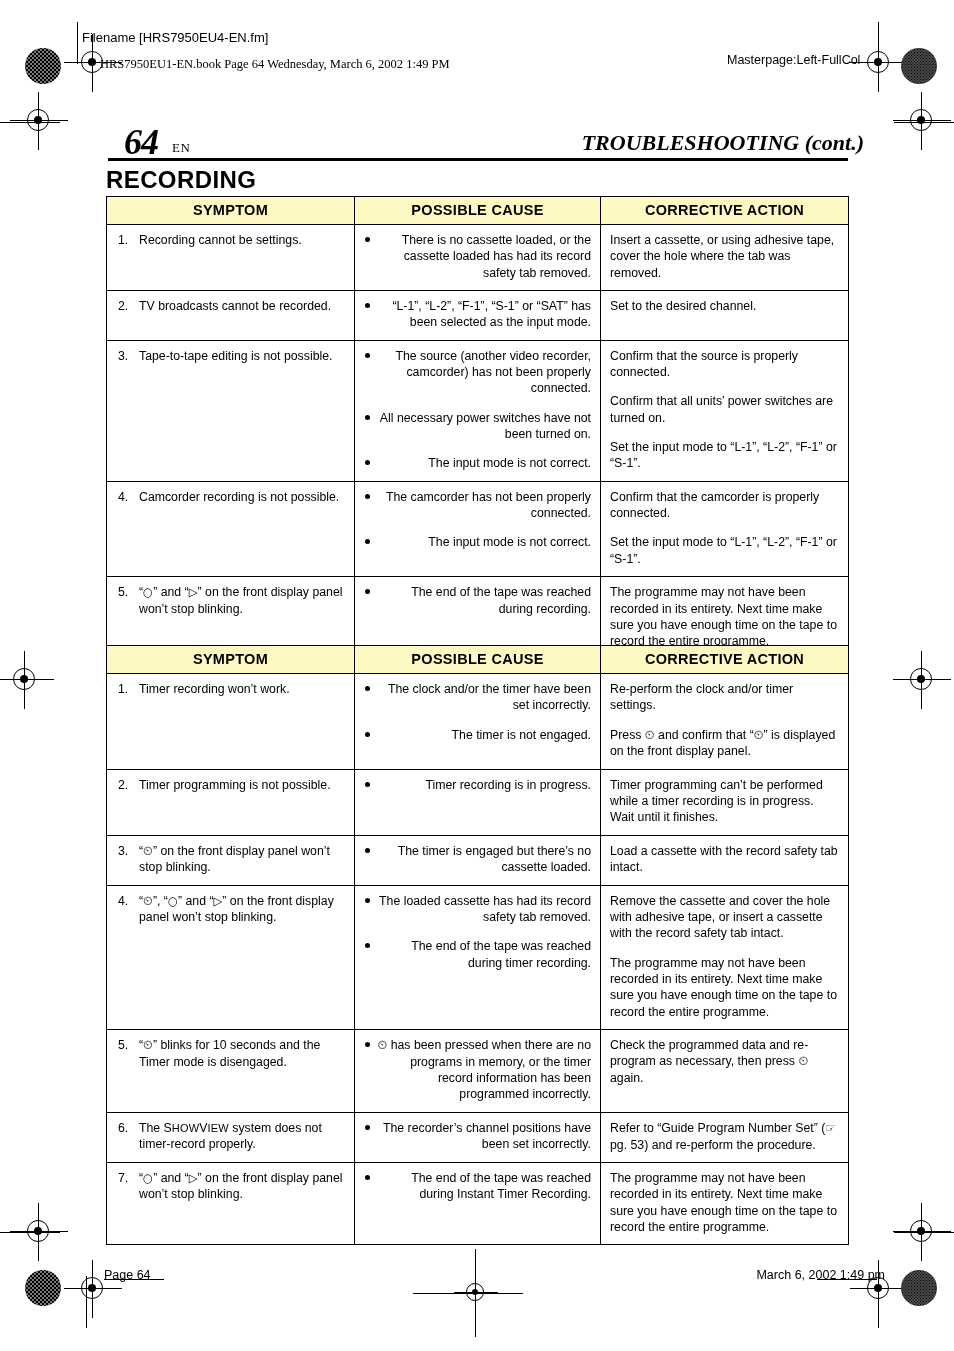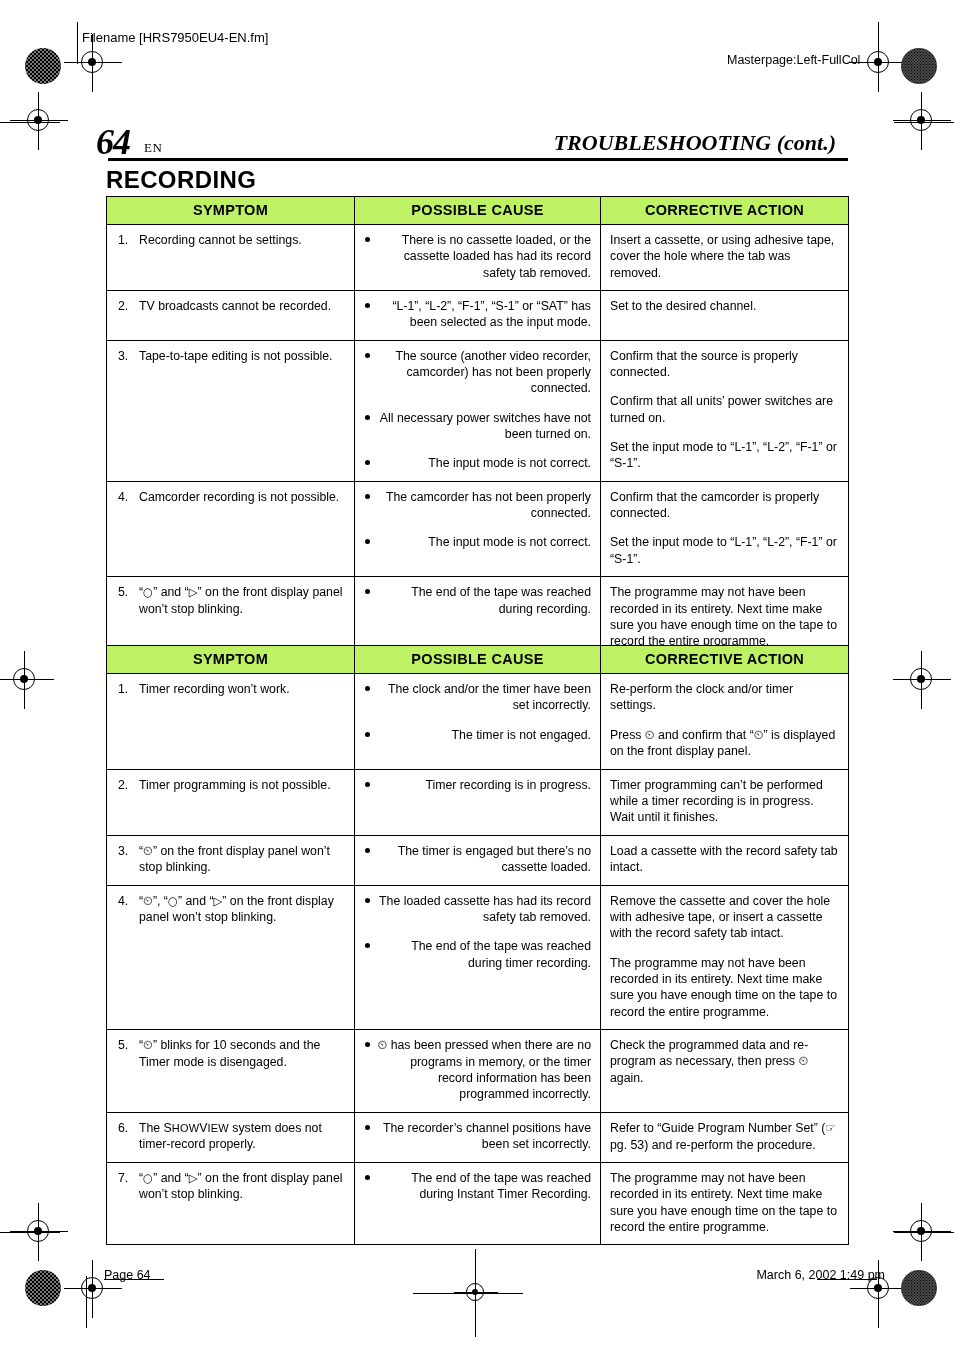--- a/index.html
+++ b/index.html
@@ -100,21 +100,21 @@
     left: 727px;
     top: 53px;
     font-size: 12.5px;
     font-family: Liberation Sans, sans-serif;
     white-space: nowrap;
   }
 
   
   .titlerow {
     position: absolute;
-    left: 96px;
+    left: 124px;
     top: 118px;
     width: 740px;
     height: 40px;
     text-decoration: underline;
   }
   .pagenum {
     position: absolute;
     left: 0;
     bottom: -2px;
     font-family: "Liberation Serif", serif;
@@ -169,21 +169,21 @@
     width: 742px;
     table-layout: fixed;
     background: #fff;
   }
   table.tstable td, table.tstable th {
     border: 1px solid #000;
     vertical-align: top;
     padding: 0;
   }
   table.tstable thead th {
-    background: #bef264;
+    background: #fef9c3;
     text-align: center;
     font-family: "Liberation Sans", sans-serif;
     font-weight: bold;
     font-size: 14.5px;
     letter-spacing: 0.3px;
     padding: 5px 0 6px 0;
   }
   col.c-symptom { width: 248px; }
   col.c-cause   { width: 246px; }
   col.c-action  { width: 248px; }
@@ -317,20 +317,21 @@
   <div class="trimline" style="left:77px; top:22px; width:1px; height:42px;"></div>
   <div class="trimline" style="left:878px; top:22px; width:1px; height:60px;"></div>
   <div class="trimline" style="left:86px; top:1276px; width:1px; height:52px;"></div>
   <div class="trimline" style="left:878px; top:1266px; width:1px; height:62px;"></div>
   <div class="trimline" style="left:413px; top:1293px; width:110px; height:1px;"></div>
   <div class="trimline" style="left:475px; top:1249px; width:1px; height:88px;"></div>
   <div class="trimline" style="left:104px; top:1279px; width:60px; height:1px;"></div>
   <div class="trimline" style="left:817px; top:1279px; width:60px; height:1px;"></div>
 
   <div class="filename-label">Filename [HRS7950EU4-EN.fm]</div>
+  <div class="bookline">HRS7950EU1-EN.book  Page 64  Wednesday, March 6, 2002  1:49 PM</div>
   <div class="masterpage">Masterpage:Left-FullCol</div>
 
   <div class="titlerow">
     <span class="pagenum">64</span>
     <span class="pagenum-lang">EN</span>
     <span class="chaptertitle">TROUBLESHOOTING (cont.)</span>
   </div>
   <div class="title-rule"></div>
 
   <div class="section-heading" style="top:166px;">RECORDING</div>

